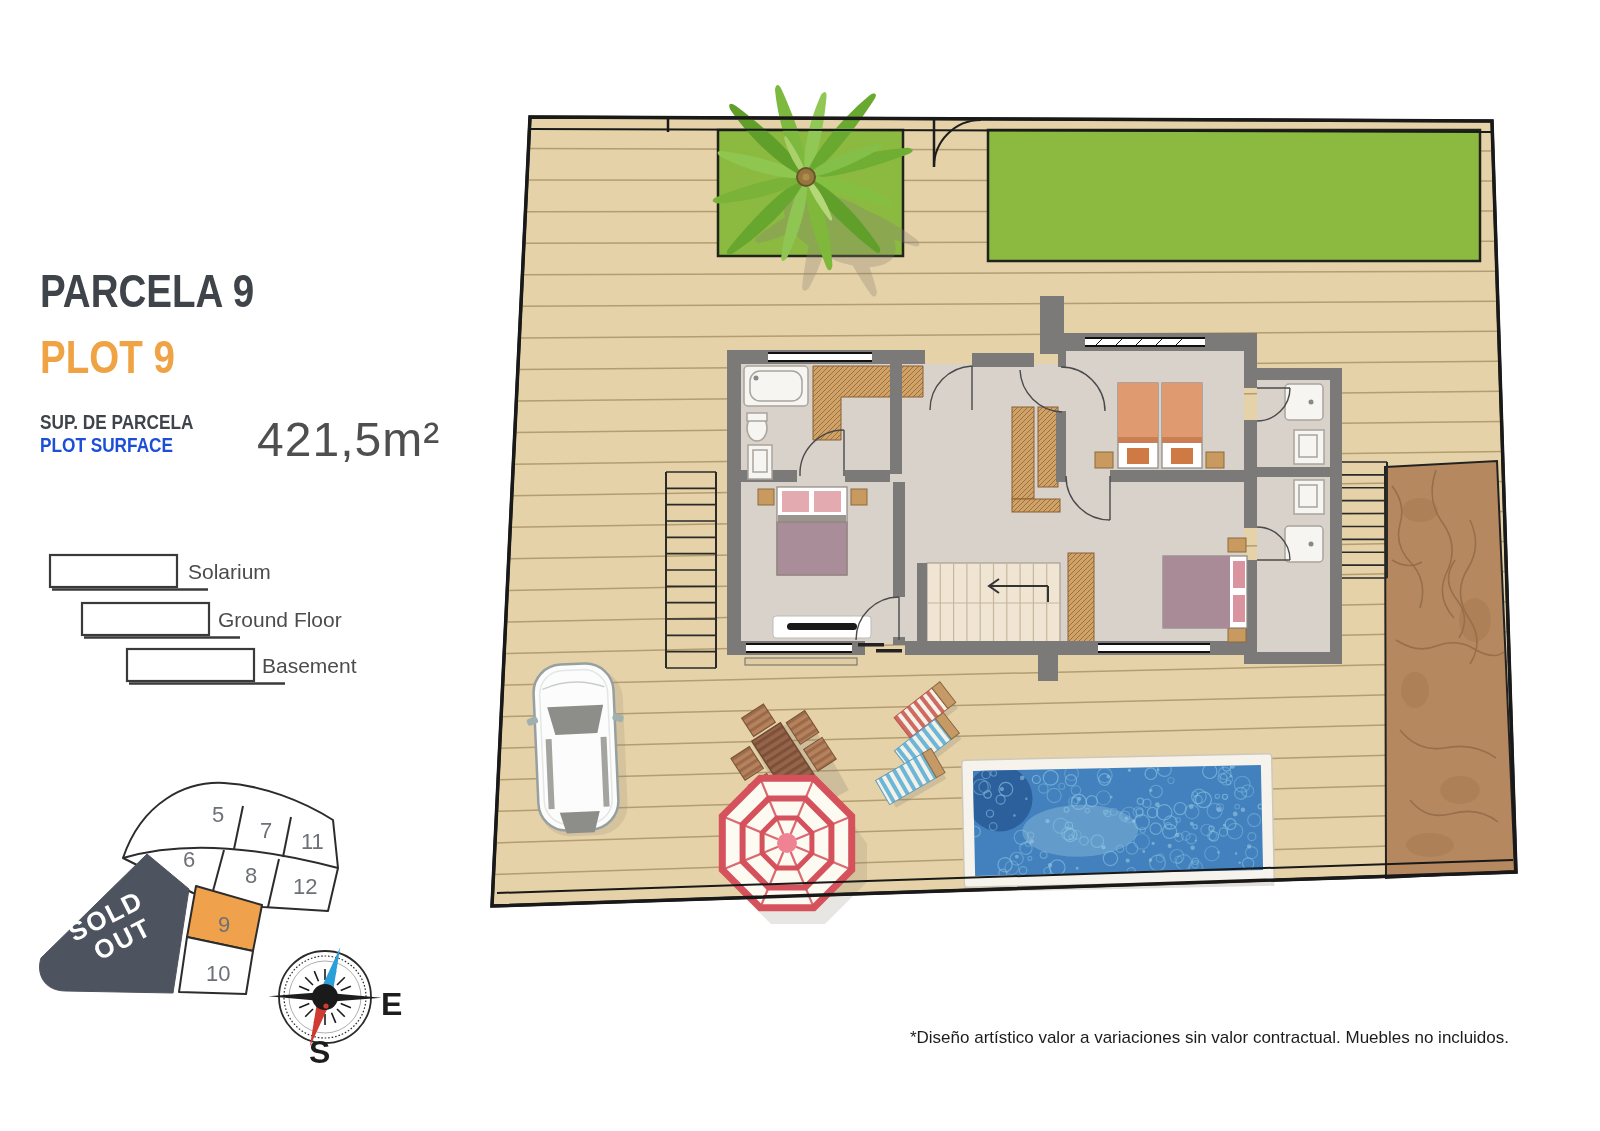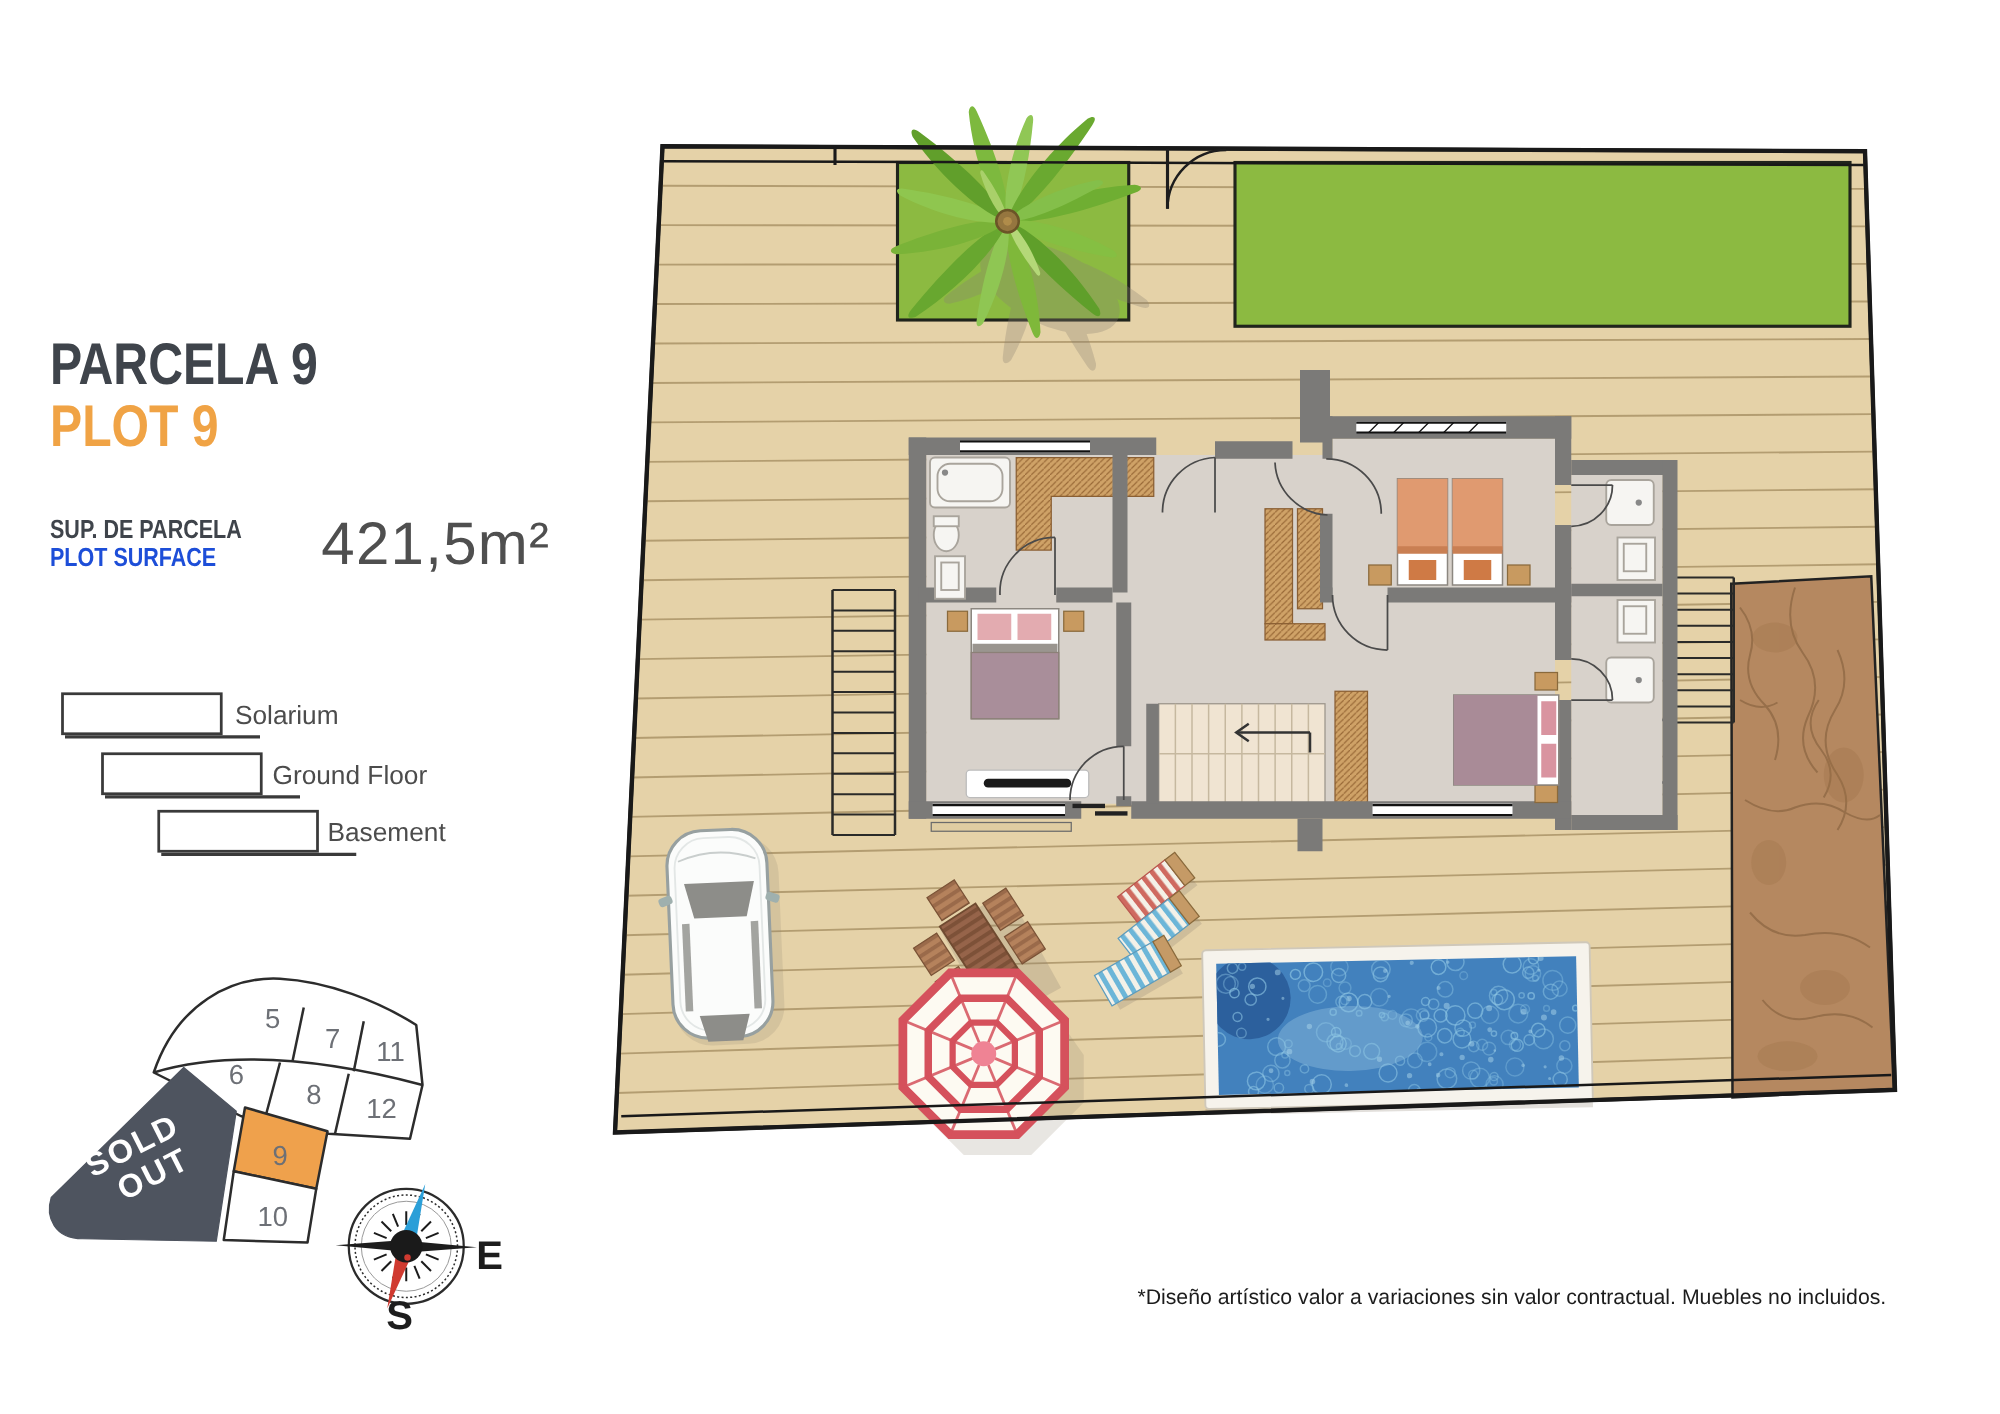--- a/index.html
+++ b/index.html
@@ -1,22 +1,22 @@
 <!DOCTYPE html>
 <html><head>
 <meta charset="utf-8">
 <style>
   html,body{margin:0;padding:0;background:#ffffff;}
   .canvas{position:relative;width:1600px;height:1121px;background:#fff;overflow:hidden;
           font-family:"Liberation Sans",sans-serif;padding-left:32px;}
   .panel{position:absolute;left:40px;top:266px;}
   .title1,.title2{font-weight:bold;font-size:47px;line-height:50px;letter-spacing:0px;color:#3F444B;}
-  .title2{color:#F0A345;margin-top:0;}
+  .title2{color:#F0A345;margin-top:16px;}
   .condense{display:inline-block;transform:scaleX(.82);transform-origin:left center;white-space:nowrap;}
-  .surface-row{display:flex;align-items:center;margin-top:40px;}
+  .surface-row{display:flex;align-items:flex-start;margin-top:28px;}
   .surface-labels{font-weight:bold;font-size:21px;line-height:23px;color:#3F444B;}
   .surface-labels .sl2{color:#1d4ed8;}
   .surface-value{font-size:48px;color:#4F4F4F;margin-left:30px;margin-top:2px;letter-spacing:1px;}
   .left-svg{position:absolute;left:20px;top:540px;}
   .site-svg{position:absolute;left:460px;top:55px;}
   .disclaimer{position:absolute;right:123px;top:1028px;font-size:17px;color:#1C1C1C;white-space:nowrap;}
   svg text{font-family:"Liberation Sans",sans-serif;}
   .map-num{font-size:22px;fill:#6D7076;}
   .legend-label{font-size:21px;fill:#4C4C4C;}
   .wall{fill:#7B7A78;}

